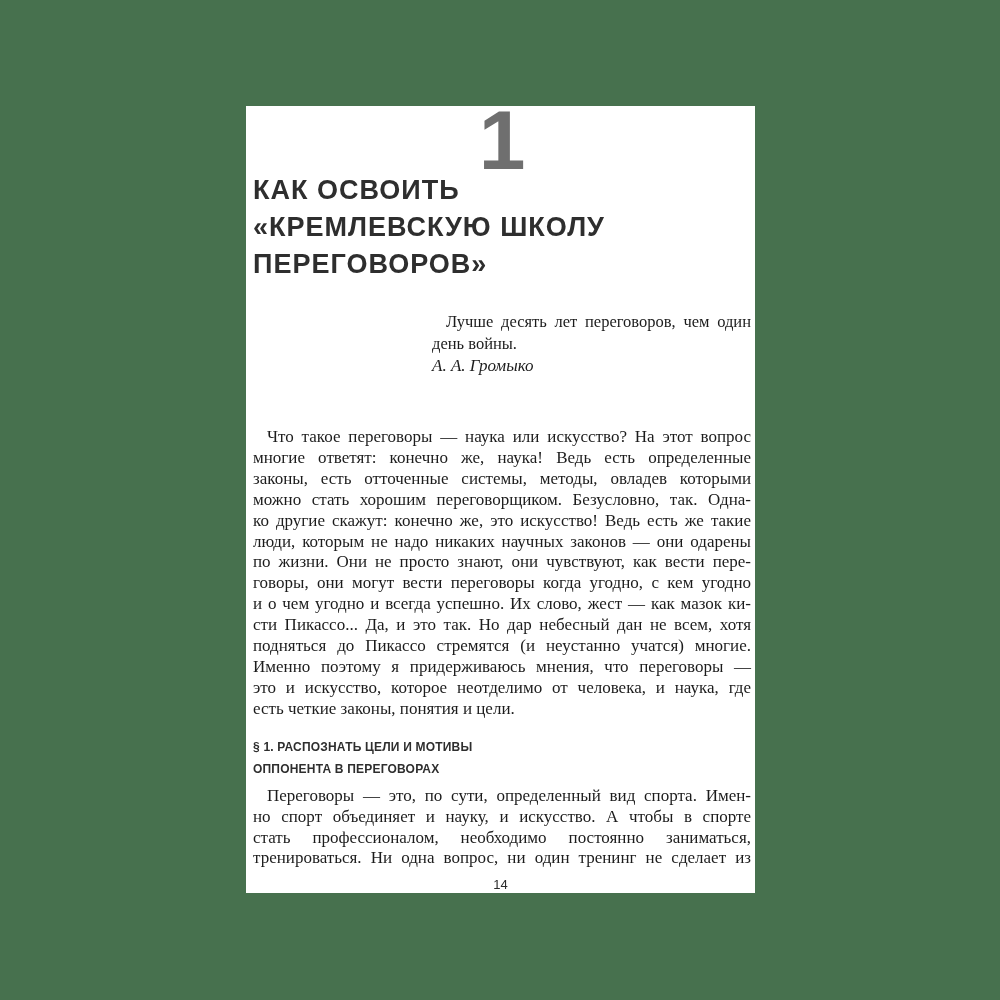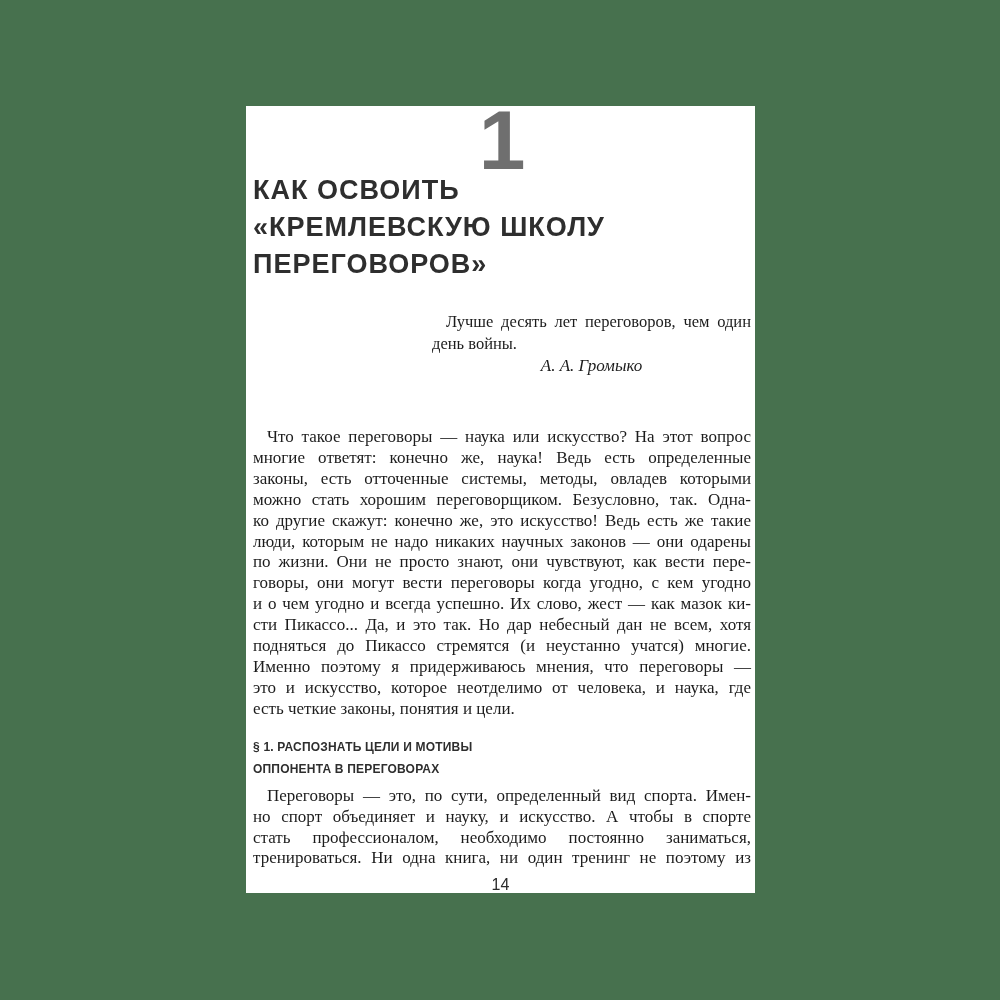--- a/index.html
+++ b/index.html
@@ -52,21 +52,21 @@
   .epigraph {
     margin-top: 28px;
     margin-left: 179px;
   }
   .epigraph-text {
     font-size: 16.5px;
     line-height: 22px;
   }
   .epigraph-text .line.indent { text-indent: 20px; }
   .epigraph-author {
-    text-align: center;
+    text-align: left;
     font-style: italic;
     font-size: 17px;
     line-height: 22px;
   }
   .prose .line {
     text-align: justify;
     text-align-last: justify;
     text-justify: inter-word;
   }
   .prose .line.last { text-align-last: left; }
@@ -86,21 +86,21 @@
     color: var(--title, #2e2e2e);
   }
   .para2 { margin-top: 6px; }
   .page-number {
     position: absolute;
     left: 0;
     right: 0;
     bottom: 1px;
     text-align: center;
     font-family: "Liberation Sans", sans-serif;
-    font-size: 16px;
+    font-size: 13px;
     line-height: 14px;
     color: var(--page-number, #2b2b2b);
   }
 </style>
 </head>
 <body>
 
 <div class="stage">
   <div class="book-page">
 
@@ -139,18 +139,18 @@
 
     <div class="section-heading">
         <div class="line">§ 1. РАСПОЗНАТЬ ЦЕЛИ И МОТИВЫ</div>
         <div class="line">ОППОНЕНТА В ПЕРЕГОВОРАХ</div>
       </div>
 
     <div class="body-para prose para2">
         <div class="line indent">Переговоры — это, по сути, определенный вид спорта. Имен-</div>
         <div class="line">но спорт объединяет и науку, и искусство. А чтобы в спорте</div>
         <div class="line">стать профессионалом, необходимо постоянно заниматься,</div>
-        <div class="line">тренироваться. Ни одна книга, ни один тренинг не поэтому из</div>
+        <div class="line">тренироваться. Ни одна вопрос, ни один тренинг не сделает из</div>
       </div>
 
     <div class="page-number">14</div>
   </div>
 </div>
 
 </body></html>

